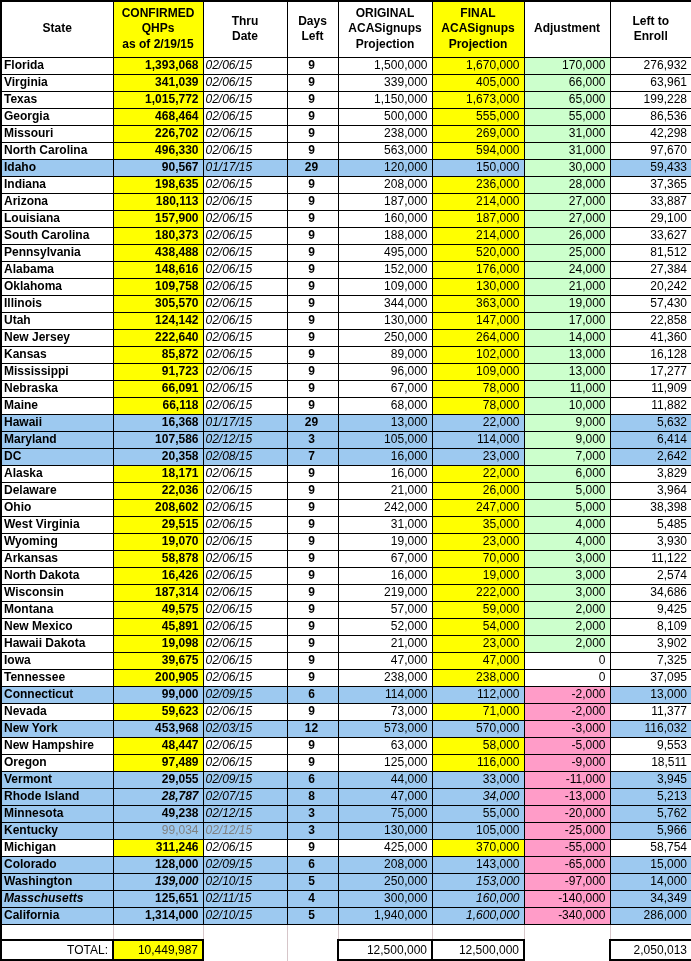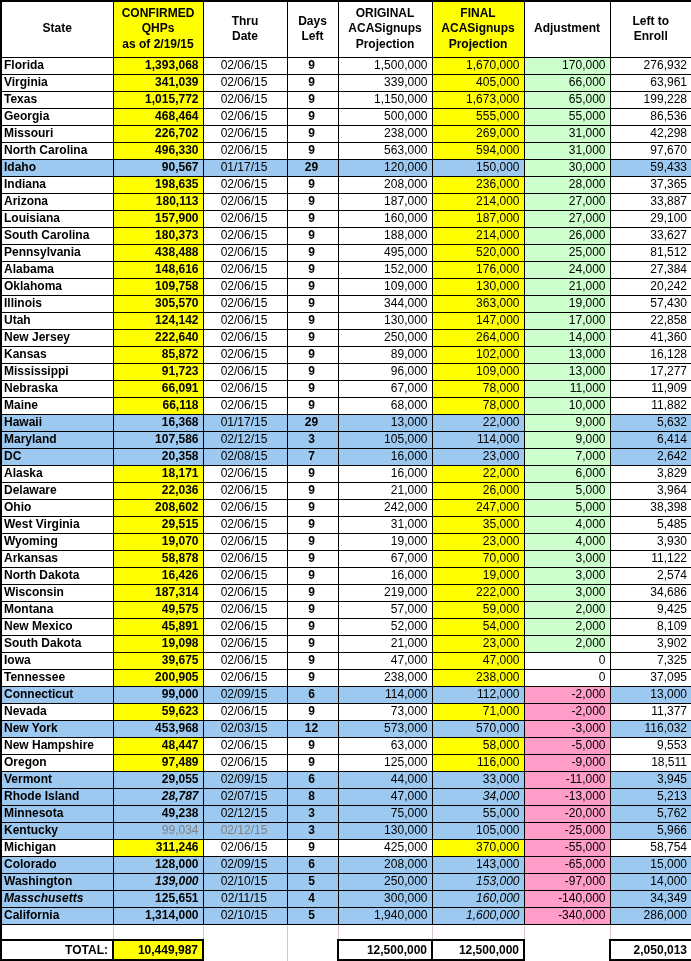--- a/index.html
+++ b/index.html
@@ -12,27 +12,27 @@
            background:#fff;padding:0 2px;}
   tbody td{border:1px solid #000;font-size:12px;height:17px;line-height:15px;
            padding:0 4px 0 2px;background:#fff;color:#000;}
   .row-blue td{background:var(--blue);}
   .bg-yellow{background:var(--yellow) !important;}
   .bg-green{background:var(--green) !important;margin-left:23px;}
   .bg-pink{background:var(--pink) !important;}
   .c-state{text-align:left;font-weight:bold;}
   .c-num{text-align:right;}
   .c-qhp{font-weight:bold;margin-left:48px;}
-  .c-date{text-align:center;}
+  .c-date{font-style:italic;}
   .c-days{text-align:center;font-weight:bold;}
   .ital{font-style:italic;}
   .gray{color:var(--graytext);font-weight:normal;}
   tfoot td{background:#fff;}
   .spacer-row td{border:none;border-left:1px solid #d6c6c9;border-right:1px solid #d6c6c9;height:16px;}
-  .total-row td{font-size:12px;font-weight:bold;height:20px;line-height:15px;}
+  .total-row td{font-size:12px;font-weight:normal;height:20px;line-height:15px;}
   .t-box{border:2px solid #000;text-align:right;padding:0 4px 0 2px;}
   .t-label{border:2px solid #000;text-align:right;padding:0 4px 0 2px;}
   .t-empty{border:none;border-left:1px solid #d6c6c9;border-right:1px solid #d6c6c9;}
   .bottom-row td{border:none;border-left:1px solid #d6c6c9;border-right:1px solid #d6c6c9;height:3px;}
 </style>
 </head>
 <body>
 
 <div class="sheet">
   <table>
@@ -402,21 +402,21 @@
           <td class="c-state">New Mexico</td>
           <td class="c-num c-qhp bg-yellow">45,891</td>
           <td class="c-date">02/06/15</td>
           <td class="c-days">9</td>
           <td class="c-num">52,000</td>
           <td class="c-num bg-yellow">54,000</td>
           <td class="c-num bg-green">2,000</td>
           <td class="c-num">8,109</td>
         </tr>
         <tr class="row-white">
-          <td class="c-state">South Dakota</td>
+          <td class="c-state">Hawaii Dakota</td>
           <td class="c-num c-qhp bg-yellow">19,098</td>
           <td class="c-date">02/06/15</td>
           <td class="c-days">9</td>
           <td class="c-num">21,000</td>
           <td class="c-num bg-yellow">23,000</td>
           <td class="c-num bg-green">2,000</td>
           <td class="c-num">3,902</td>
         </tr>
         <tr class="row-white">
           <td class="c-state">Iowa</td>

